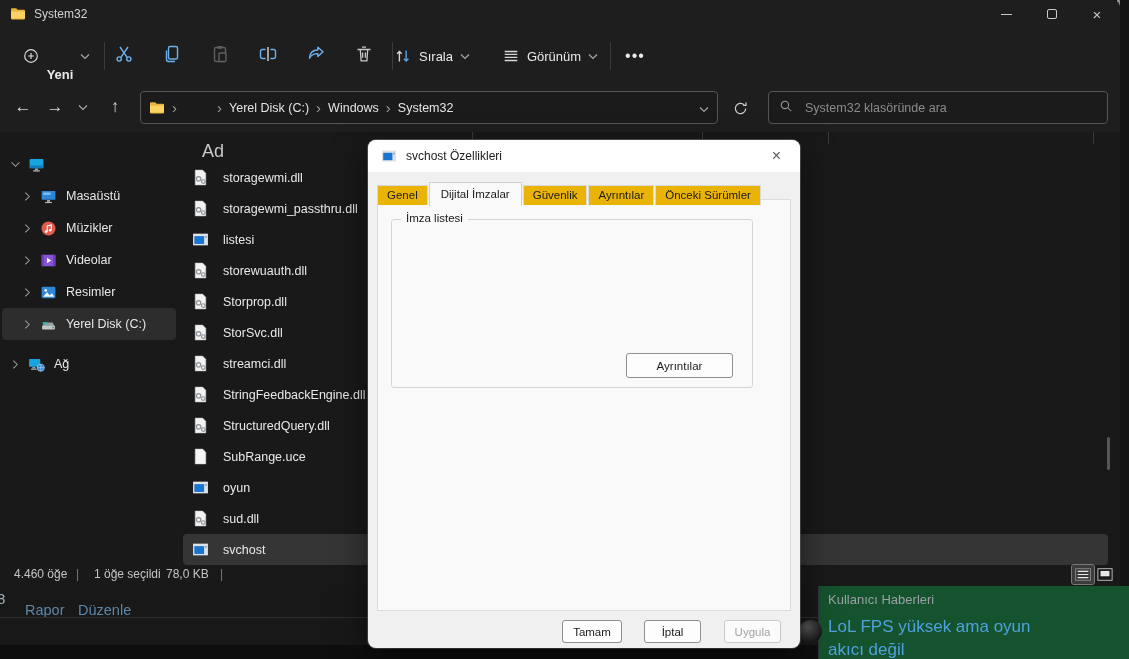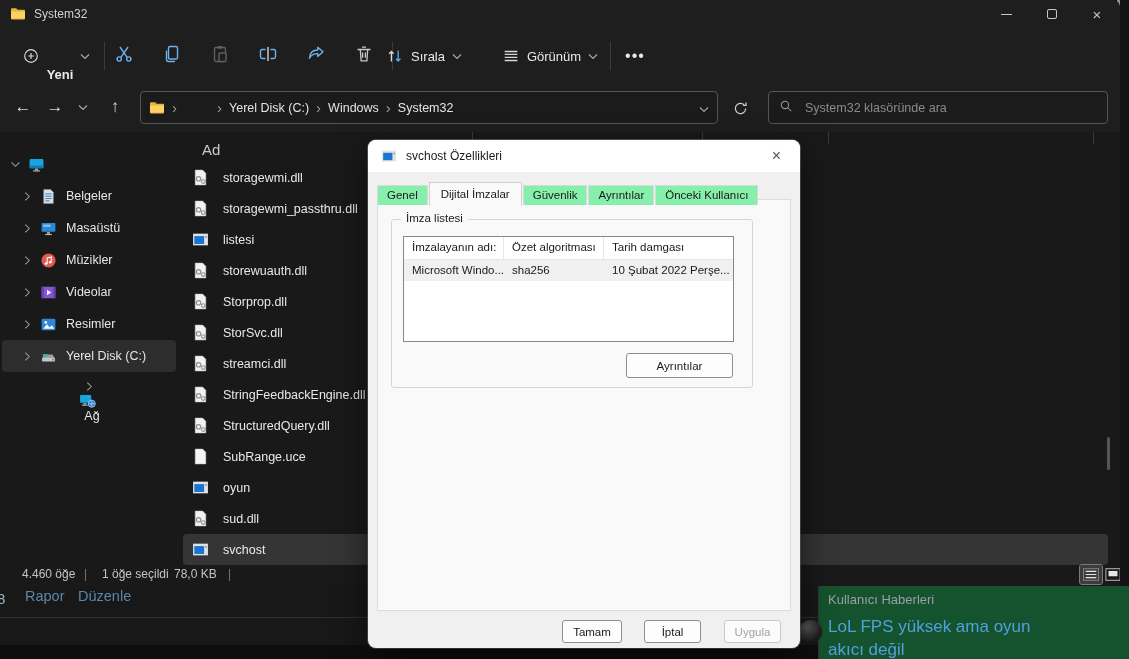--- a/index.html
+++ b/index.html
@@ -5,21 +5,21 @@
   html,body{margin:0;padding:0;background:#000;}
   *{box-sizing:border-box;font-family:"Liberation Sans","DejaVu Sans",sans-serif;}
   #stage{position:relative;width:1129px;height:659px;background:#0d0d0d;overflow:hidden;}
   .abs{position:absolute;}
 
   
   .right-strip{left:1120px;top:0;width:9px;height:586px;background:#141414;}
   .corner-patch{left:1117px;top:0;width:12px;height:46px;background:linear-gradient(#8e8e90,#9c9c9e);}
   .bottom-strip{left:0;top:586px;width:1129px;height:73px;background:#181818;}
   .partial8{left:-3px;top:4px;font-size:15px;color:#9fb3be;position:absolute;}
-  .blink{position:absolute;top:2px;font-size:14.5px;color:#5d87a8;text-decoration:none;cursor:pointer;}
+  .blink{position:absolute;top:16px;font-size:14.5px;color:#5d87a8;text-decoration:none;cursor:pointer;}
   .strip-divider{position:absolute;left:0;top:31px;width:820px;height:1px;background:#2e2e2e;}
   .bottom-band{position:absolute;left:0;top:59px;width:820px;height:14px;background:#0e0e0e;}
   .news-panel{position:absolute;left:818px;top:0;width:311px;height:73px;background:#14532d;border-left:1px solid #31363b;}
   .news-title{position:absolute;left:9px;top:6px;font-size:13px;color:#9aa0a6;}
   .news-avatar{position:absolute;left:-20px;top:34px;width:23px;height:23px;border-radius:50%;
     background:radial-gradient(circle at 35% 30%, #5a5a5a, #1a1a1a 70%);}
   .news-link{position:absolute;left:9px;top:29px;width:240px;font-size:17px;line-height:23px;color:#4fa0dd;text-decoration:none;cursor:pointer;}
 
   
   .explorer{left:0;top:0;width:1120px;height:586px;background:#191919;border-radius:0 8px 0 0;overflow:hidden;}
@@ -51,59 +51,59 @@
   .crumb-spacer{width:26px;}
   .addr-right{margin-left:auto;display:flex;align-items:center;gap:4px;}
   .refreshbtn{position:absolute;left:726px;top:6px;width:28px;height:28px;display:flex;align-items:center;justify-content:center;cursor:pointer;}
   .searchbox{position:absolute;left:768px;top:3px;width:340px;height:33px;border:1px solid #555;border-radius:4px;background:#1b1b1b;display:flex;align-items:center;padding:0 10px;gap:12px;cursor:text;}
   .search-ph{font-size:12.5px;color:#8b8b8b;}
 
   
   .sidebar{position:absolute;left:2px;top:148px;width:174px;}
   .side-item{position:relative;height:32px;display:flex;align-items:center;border-radius:4px;cursor:pointer;padding-left:18px;}
   .side-item.top{padding-left:6px;}
-  .side-item.gap{margin-top:8px;flex-direction:column;}
+  .side-item.gap{margin-top:8px;}
   .side-item.selected{background:#2d2d2d;}
   .tree-chev{width:14px;height:12px;display:flex;align-items:center;justify-content:center;margin-right:6px;flex:none;}
   .tree-chev svg{width:7px;height:11px;}
   .tree-chev.down svg{transform:rotate(90deg);}
   .side-ico{width:17px;height:17px;margin-right:9px;flex:none;}
   .side-ico svg{width:17px;height:17px;display:block;}
   .side-label{font-size:12.5px;color:#e6e6e6;white-space:nowrap;}
 
   
   .col-header{position:absolute;left:183px;top:130px;width:930px;height:27px;cursor:pointer;}
-  .col-header-label{position:absolute;left:19px;top:11px;font-size:15px;color:#c9c9c9;}
+  .col-header-label{position:absolute;left:19px;top:11px;font-size:18px;color:#c9c9c9;}
   .sort-caret{position:absolute;left:322px;top:3px;width:11px;height:6px;}
   .col-tick{position:absolute;top:2px;width:1px;height:12px;background:#3a3a3a;}
   .filelist{position:absolute;left:183px;top:162px;width:925px;}
   .frow{position:relative;height:31px;display:flex;align-items:center;border-radius:4px;cursor:pointer;padding-left:9px;}
   .frow.selected{background:#353535;}
   .fico{width:17px;height:17px;margin-right:14px;flex:none;}
   .fico svg{width:17px;height:17px;display:block;}
   .fname{font-size:12.5px;color:#e8e8e8;white-space:nowrap;}
   .vscroll{position:absolute;left:1107px;top:437px;width:3px;height:33px;background:#565656;border-radius:2px;cursor:grab;}
 
   
-  .statusbar{position:absolute;left:8px;top:563px;width:100%;height:23px;}
+  .statusbar{position:absolute;left:0;top:563px;width:100%;height:23px;}
   .sb-text{position:absolute;top:4px;font-size:12px;color:#c4c4c4;white-space:nowrap;}
   .sb-pipe{color:#7a7a7a;}
   .sb-view{position:absolute;top:2px;width:22px;height:19px;display:flex;align-items:center;justify-content:center;cursor:pointer;border-radius:2px;}
   .sb-view.active{background:#3c3c3c;outline:1px solid #7a7a7a;}
 
   
   .dialog{left:368px;top:140px;width:432px;height:508px;background:#f0f0f0;border-radius:8px;
     box-shadow:0 12px 34px rgba(0,0,0,.55),0 0 0 1px rgba(120,120,120,.6);color:#1a1a1a;z-index:10;}
   .dlg-title{position:absolute;left:0;top:0;width:100%;height:32px;background:#fff;border-radius:8px 8px 0 0;display:flex;align-items:center;padding:0 13px;}
   .dlg-ico{width:16px;height:16px;margin-right:9px;}
   .dlg-ico svg{width:16px;height:16px;display:block;}
   .dlg-title-text{font-size:12px;color:#1b1b1b;}
   .dlg-close{margin-left:auto;font-size:16px;color:#5a5a5a;cursor:pointer;padding:2px 6px;}
   .dlg-tabs{position:absolute;left:9px;top:40px;display:flex;align-items:flex-end;z-index:3;}
-  .dtab{font-size:11.5px;padding:3px 9px 4px;background:#86efac;border:1px solid #d9d9d9;border-bottom:none;margin-right:1px;cursor:pointer;position:relative;top:1px;color:#1a1a1a;white-space:nowrap;}
+  .dtab{font-size:11.5px;padding:3px 9px 4px;background:#eab308;border:1px solid #d9d9d9;border-bottom:none;margin-right:1px;cursor:pointer;position:relative;top:1px;color:#1a1a1a;white-space:nowrap;}
   .dtab.active{background:#f9f9f9;padding:5px 11px 6px;top:2px;border-color:#d0d0d0;z-index:4;}
   .dlg-page{position:absolute;left:9px;top:59px;width:414px;height:412px;background:#f9f9f9;border:1px solid #dcdcdc;}
   .groupbox{position:absolute;left:13px;top:19px;width:362px;height:169px;border:1px solid #d5d5d5;border-radius:3px;}
   .group-legend{position:absolute;left:9px;top:-8px;background:#f9f9f9;padding:0 5px;font-size:11.5px;color:#1a1a1a;}
   .sig-table{position:absolute;left:25px;top:36px;width:331px;height:106px;background:#fff;border:1px solid #828790;}
   .trow{display:flex;}
   .trow.head .tcell{border-bottom:1px solid #e6e6e6;height:23px;}
   .trow.head .tcell:nth-child(-n+2){border-right:1px solid #e6e6e6;}
   .tcell{font-size:11.5px;color:#1a1a1a;padding:4px 0 0 8px;height:21px;overflow:hidden;white-space:nowrap;}
   .tcell:nth-child(1){width:100px;} .tcell:nth-child(2){width:100px;} .tcell:nth-child(3){width:129px;}
@@ -205,21 +205,21 @@
               <path d="M11.8 3.2 17 7.8l-5.2 4.6V9.6c-4.2 0-6.8 1.6-8.3 4.6.2-5.2 3.3-8.2 8.3-8.2z"></path>
             </svg></span>
         </div>
       <div class="icobtn" style="left:346px">
           <span><svg width="20" height="20" viewBox="0 0 20 20" fill="none" stroke="#c9c9c9" stroke-width="1.3">
               <path d="M3.5 5.5h13M8 3.2h4M6.3 5.5l.8 11.3h5.8l.8-11.3M8.6 8.5v5.2M11.4 8.5v5.2"></path>
             </svg></span>
         </div>
 
       <div class="tsep" style="left:392px"></div>
-      <div class="tbtn" style="left:378px;width:92px">
+      <div class="tbtn" style="left:386px;width:92px">
         <span>
             <svg width="18" height="18" viewBox="0 0 20 20" fill="none" stroke-width="1.5">
               <path d="M6 16V5M3.5 7.5 6 5l2.5 2.5" stroke="#d6d6d6"></path>
               <path d="M13.5 4v11M11 13l2.5 2.5L16 13" stroke="#5aa8e8"></path>
             </svg>
           </span>
         <span class="tlabel">Sırala</span>
         <span>
             <svg class="chev" viewBox="0 0 10 6">
               <path d="M1 1l4 4 4-4" fill="none" stroke="#a8a8a8" stroke-width="1.2"></path>
@@ -302,37 +302,20 @@
           </span>
           <span class="side-ico">
             <svg viewBox="0 0 16 16">
               <rect x="1.5" y="2.8" width="13" height="8.7" rx="1" fill="#16a5df"></rect>
               <rect x="1.5" y="9" width="13" height="2.5" fill="#0f7ab8"></rect>
               <rect x="6.5" y="11.8" width="3" height="1.7" fill="#9aa0a6"></rect>
               <rect x="4.8" y="13.5" width="6.4" height="1.1" fill="#b9bcbf"></rect>
             </svg>
           </span>
           <span class="side-label"></span>
-        </div>
-        <div class="side-item">
-          <span class="tree-chev">
-            <svg viewBox="0 0 8 12">
-              <path d="M1.5 1.5 6 6 1.5 10.5" fill="none" stroke="#9c9c9c" stroke-width="1.2"></path>
-            </svg>
-          </span>
-          <span class="side-ico">
-            <svg viewBox="0 0 16 16">
-              <path d="M3.5 1.5h6.5l2.5 2.5v10.5H3.5z" fill="#d7e3f2" stroke="#7f98b5" stroke-width=".6"></path>
-              <rect x="5" y="5" width="6" height="1" fill="#5f7f9f"></rect>
-              <rect x="5" y="7.2" width="6" height="1" fill="#5f7f9f"></rect>
-              <rect x="5" y="9.4" width="6" height="1" fill="#5f7f9f"></rect>
-              <rect x="5" y="11.6" width="4" height="1" fill="#5f7f9f"></rect>
-            </svg>
-          </span>
-          <span class="side-label">Belgeler</span>
         </div>
         <div class="side-item">
           <span class="tree-chev">
             <svg viewBox="0 0 8 12">
               <path d="M1.5 1.5 6 6 1.5 10.5" fill="none" stroke="#9c9c9c" stroke-width="1.2"></path>
             </svg>
           </span>
           <span class="side-ico">
             <svg viewBox="0 0 16 16">
               <rect x="1.5" y="2.8" width="13" height="8.2" rx=".8" fill="#2f86d6"></rect>
@@ -600,40 +583,26 @@
       </span>
       <span class="dlg-title-text">svchost Özellikleri</span>
       <span class="dlg-close">×</span>
     </div>
 
     <div class="dlg-tabs" id="dlg-tabs">
         <span class="dtab">Genel</span>
         <span class="dtab active">Dijital İmzalar</span>
         <span class="dtab">Güvenlik</span>
         <span class="dtab">Ayrıntılar</span>
-        <span class="dtab">Önceki Kullanıcı</span>
+        <span class="dtab">Önceki Sürümler</span>
       </div>
 
     <div class="dlg-page">
       <div class="groupbox">
         <span class="group-legend">İmza listesi</span>
-      </div>
-      <div class="sig-table">
-        <div class="trow head" id="sig-head">
-            <span class="tcell">İmzalayanın adı:</span>
-            <span class="tcell">Özet algoritması</span>
-            <span class="tcell">Tarih damgası</span>
-          </div>
-        <div id="sig-body">
-            <div class="trow data">
-              <span class="tcell">Microsoft Windo...</span>
-              <span class="tcell">sha256</span>
-              <span class="tcell">10 Şubat 2022 Perşe...</span>
-            </div>
-          </div>
       </div>
       <div class="dbtn details">Ayrıntılar</div>
     </div>
 
     <div class="dbtn ok">Tamam</div>
     <div class="dbtn cancel">İptal</div>
     <div class="dbtn apply">Uygula</div>
   </div>
 
 </div>

